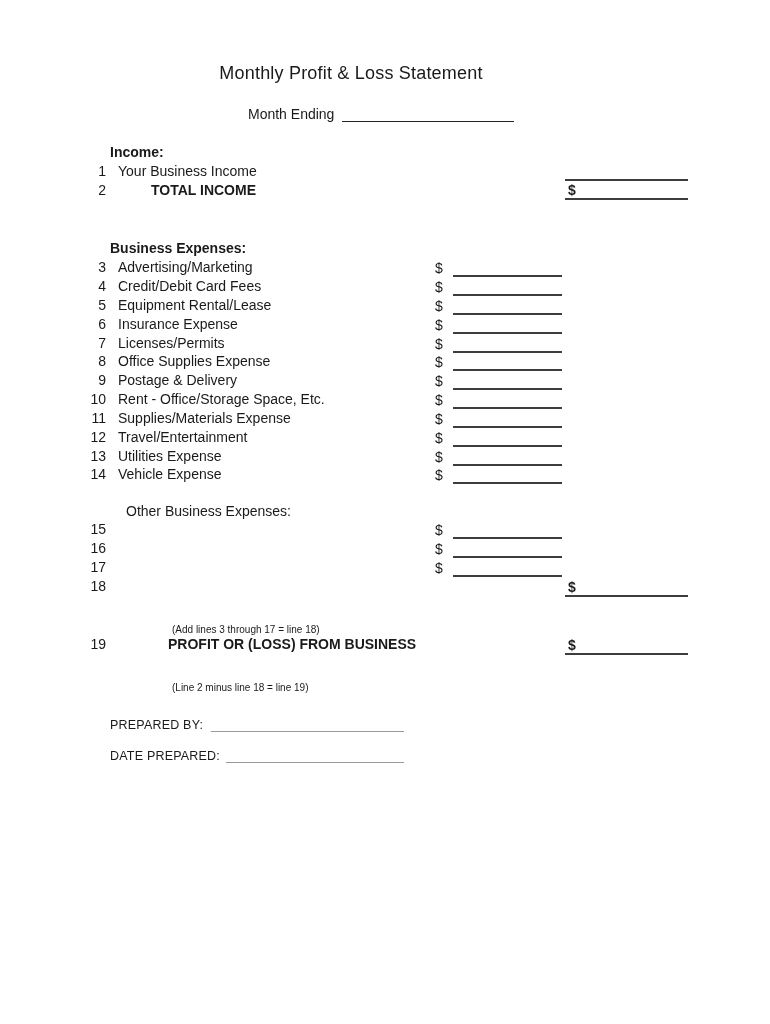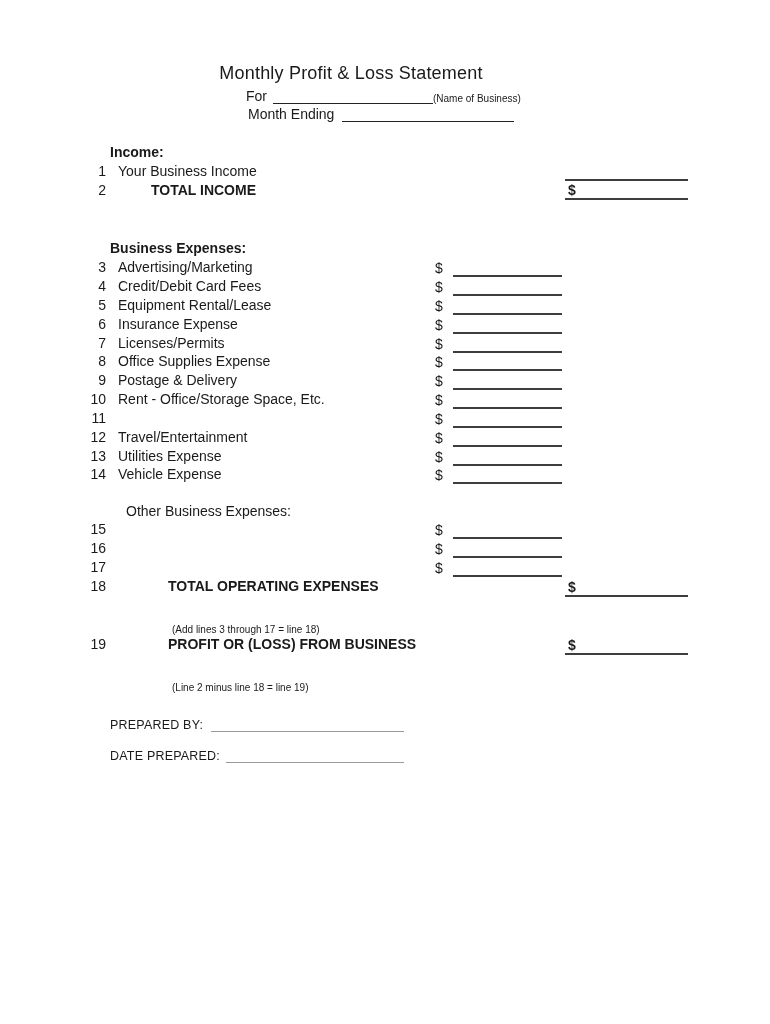--- a/index.html
+++ b/index.html
@@ -38,25 +38,20 @@
   .foot-row .glabel{white-space:nowrap;}
   .foot-row .gln{display:inline-block;border-bottom:1px solid #9a9a9a;height:3px;}
 </style>
 </head>
 <body>
 
 <div class="page">
 
   <div class="abs title">Monthly Profit &amp; Loss Statement</div>
 
-  <div class="abs sub-row for-row">
-    <span>For</span>
-    <span class="fill-thin" style="width:160px;margin-left:6px;"></span>
-    <span class="small-note">(Name of Business)</span>
-  </div>
 
   <div class="abs sub-row month-row">
     <span>Month Ending</span>
     <span class="fill-thin" style="width:172px;margin-left:8px;"></span>
   </div>
 
   <div class="abs heading" style="top:143px;">Income:</div>
 
   <div class="abs row" style="top:162px;">
     <span class="num">1</span>
@@ -131,20 +126,21 @@
   <div class="abs row" style="top:390px;">
     <span class="num">10</span>
     <span class="lbl">Rent - Office/Storage Space, Etc.</span>
     <span class="amt">
         <span class="cur">$</span>
         <span class="ln"></span>
       </span>
   </div>
   <div class="abs row" style="top:409px;">
     <span class="num">11</span>
+    <span class="lbl">Supplies/Materials Expense</span>
     <span class="amt">
         <span class="cur">$</span>
         <span class="ln"></span>
       </span>
   </div>
   <div class="abs row" style="top:428px;">
     <span class="num">12</span>
     <span class="lbl">Travel/Entertainment</span>
     <span class="amt">
         <span class="cur">$</span>
@@ -187,21 +183,20 @@
   <div class="abs row" style="top:558px;">
     <span class="num">17</span>
     <span class="amt">
         <span class="cur">$</span>
         <span class="ln"></span>
       </span>
   </div>
 
   <div class="abs row" style="top:577px;height:20px;">
     <span class="num">18</span>
-    <span class="lbl b">TOTAL OPERATING EXPENSES</span>
     <span class="tot" style="height:20px;line-height:20px;"><span>$</span></span>
   </div>
   <div class="abs note" style="top:599px;">(Add lines 3 through 17 = line 18)</div>
 
   <div class="abs row" style="top:635px;height:20px;">
     <span class="num">19</span>
     <span class="lbl b">PROFIT OR (LOSS) FROM BUSINESS</span>
     <span class="tot" style="height:20px;line-height:20px;"><span>$</span></span>
   </div>
   <div class="abs note" style="top:657px;">(Line 2 minus line 18 = line 19)</div>

